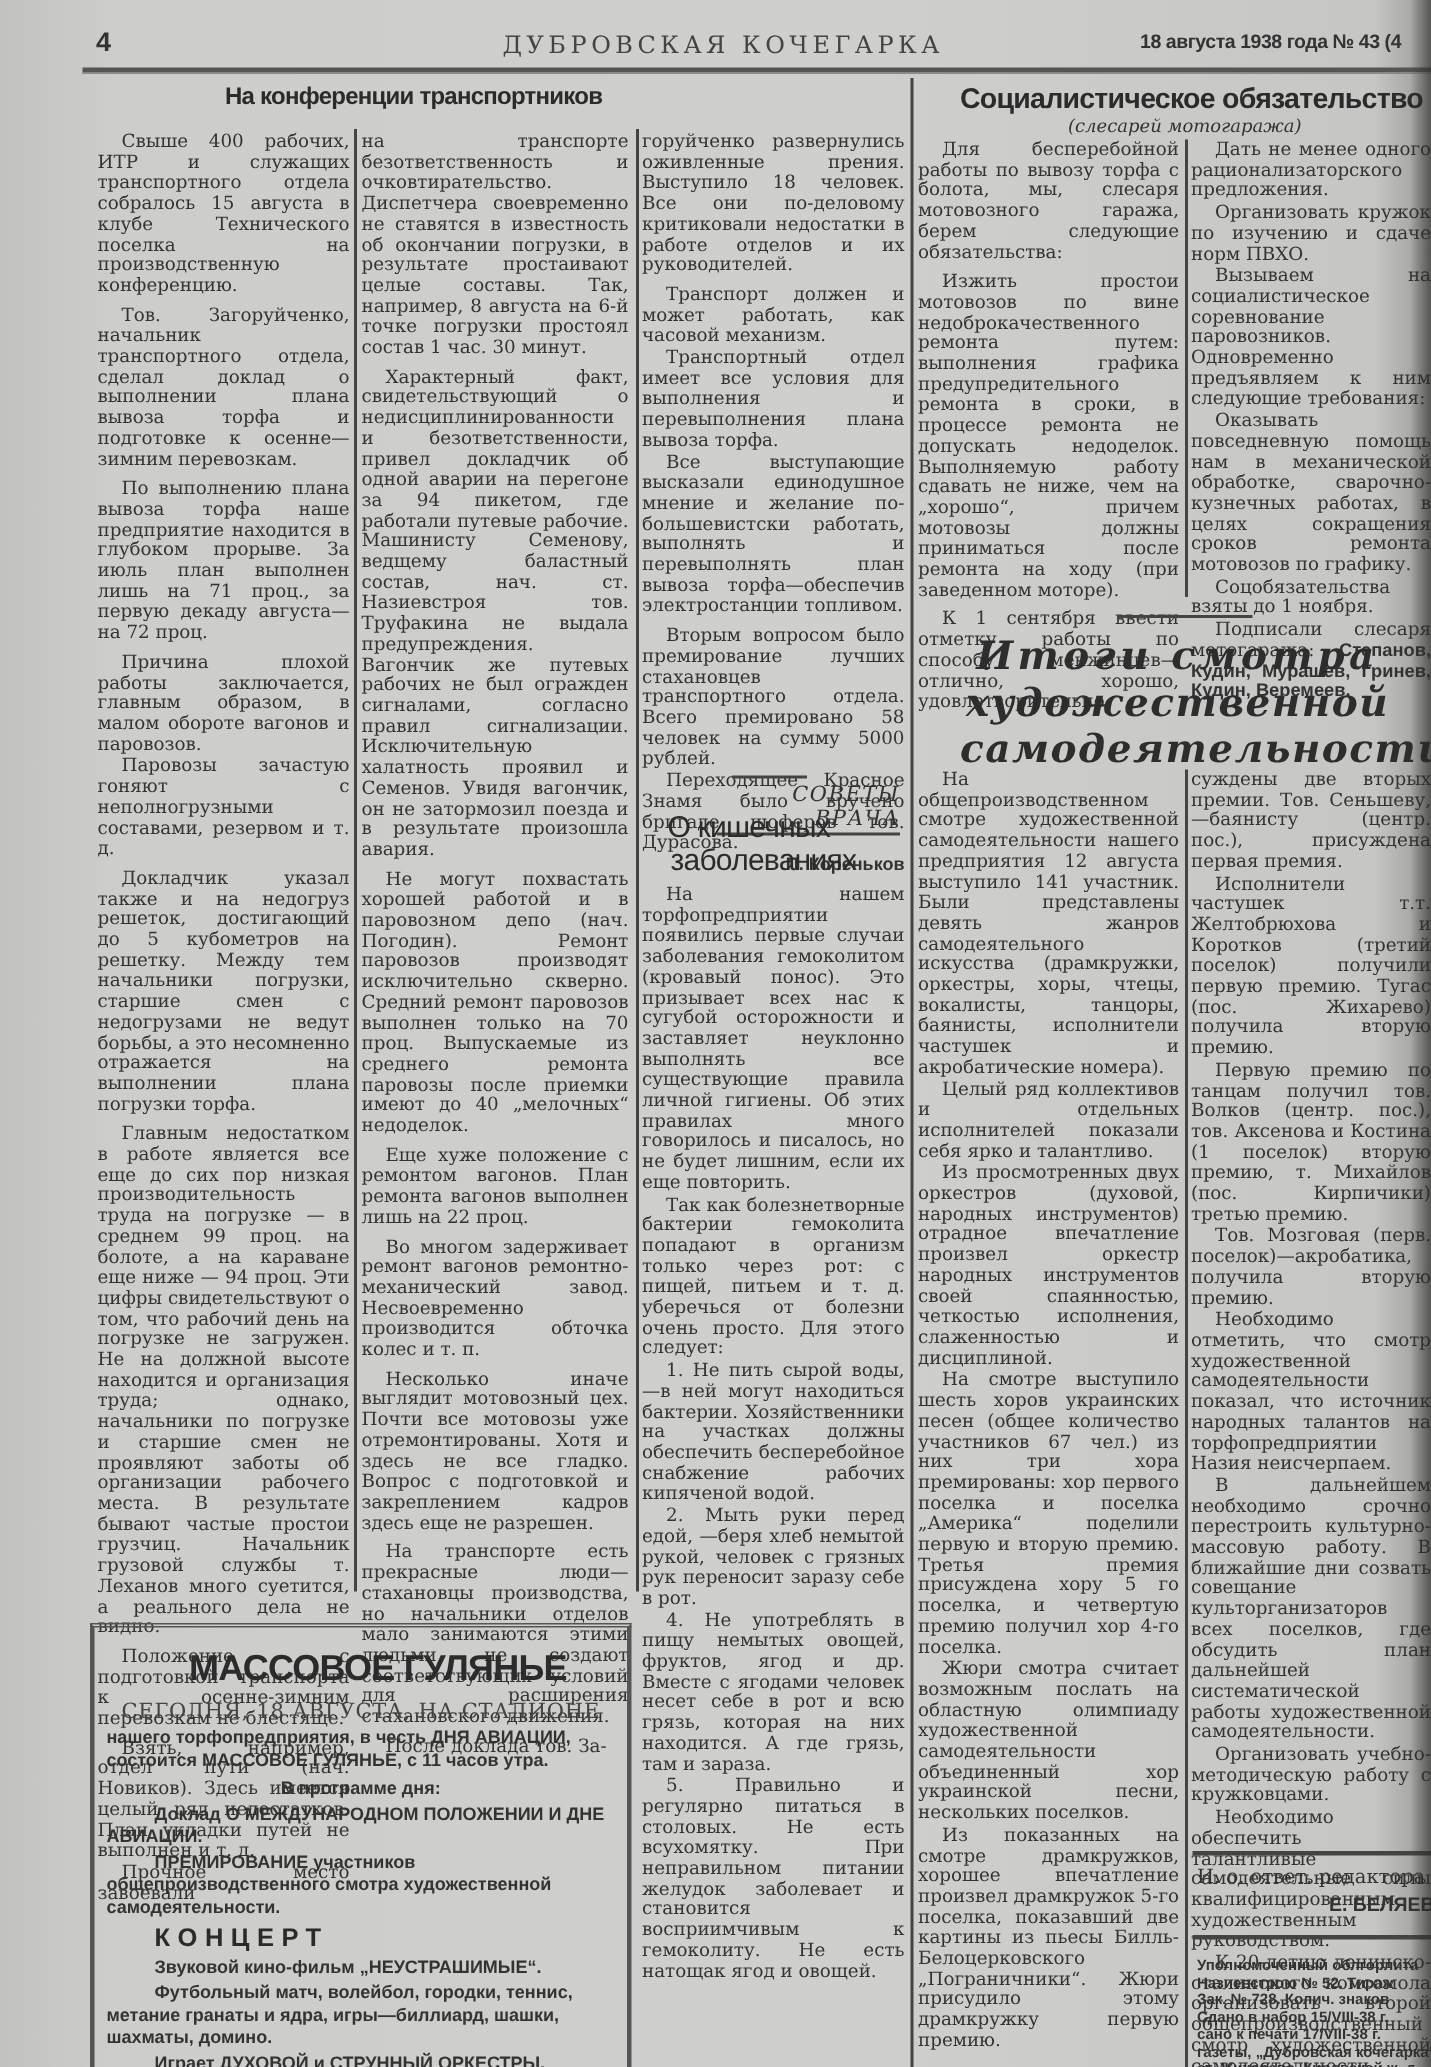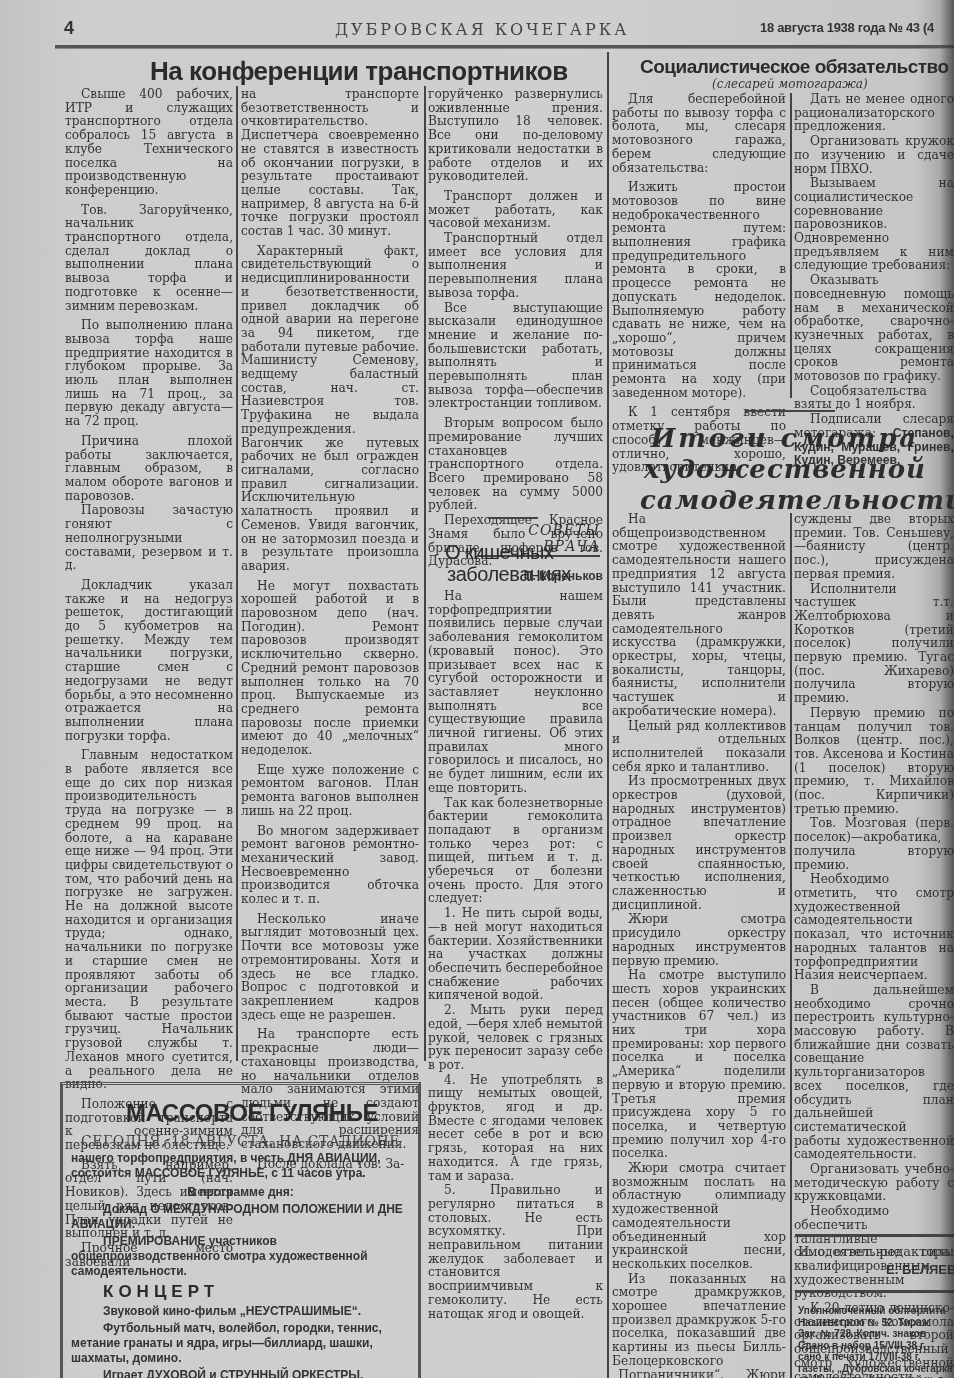--- a/index.html
+++ b/index.html
@@ -45,21 +45,21 @@
 
 <div class="page">
 
   <div class="masthead">
     <span class="pagenum">4</span>
     <span class="papername">ДУБРОВСКАЯ КОЧЕГАРКА</span>
     <span class="dateline">18 августа 1938 года № 43 (4</span>
   </div>
   <div class="toprule"></div>
 
-  <div class="headline" style="left:150px;top:56px;font-size:26px;">На конференции транспортников</div>
+  <div class="headline" style="left:150px;top:56px;font-size:16px;">На конференции транспортников</div>
 
   <div class="col" style="left:65px;top:88px;width:168px;">
     <p>Свыше 400 рабочих, ИТР и служащих транспортного отдела собралось 15 августа в клубе Технического поселка на производственную конференцию.</p>
     <p>Тов. Загоруйченко, начальник транспортного отдела, сделал доклад о выполнении плана вывоза торфа и подготовке к осенне—зимним перевозкам.</p>
     <p>По выполнению плана вывоза торфа наше предприятие находится в глубоком прорыве. За июль план выполнен лишь на 71 проц., за первую декаду августа—на 72 проц.</p>
     <p class="nogap">Причина плохой работы заключается, главным образом, в малом обороте вагонов и паровозов.</p>
     <p>Паровозы зачастую гоняют с неполногрузными составами, резервом и т. д.</p>
     <p>Докладчик указал также и на недогруз решеток, достигающий до 5 кубометров на решетку. Между тем начальники погрузки, старшие смен с недогрузами не ведут борьбы, а это несомненно отражается на выполнении плана погрузки торфа.</p>
     <p>Главным недостатком в работе является все еще до сих пор низкая производительность труда на погрузке — в среднем 99 проц. на болоте, а на каравaне еще ниже — 94 проц. Эти цифры свидетельствуют о том, что рабочий день на погрузке не загружен. Не на должной высоте находится и организация труда; однако, начальники по погрузке и старшие смен не проявляют заботы об организации рабочего места. В результате бывают частые простои грузчиц. Начальник грузовой службы т. Леханов много суетится, а реального дела не видно.</p>
     <p>Положение с подготовкой транспорта к осенне-зимним перевозкам не блестяще.</p>
@@ -125,21 +125,20 @@
 
   <div class="italic-head" style="left:640px;top:423px;width:290px;font-size:26px;">
     <div>Итоги смотра</div>
     <div style="letter-spacing:1px">художественной</div>
     <div style="letter-spacing:1px">самодеятельности</div>
   </div>
   <div class="col" style="left:612px;top:513px;width:174px;">
     <p class="nogap">На общепроизводственном смотре художественной самодеятельности нашего предприятия 12 августа выступило 141 участник. Были представлены девять жанров самодеятельного искусства (драмкружки, оркестры, хоры, чтецы, вокалисты, танцоры, баянисты, исполнители частушек и акробатические номера).</p>
     <p class="nogap">Целый ряд коллективов и отдельных исполнителей показали себя ярко и талантливо.</p>
     <p class="nogap">Из просмотренных двух оркестров (духовой, народных инструментов) отрадное впечатление произвел оркестр народных инструментов своей спаянностью, четкостью исполнения, слаженностью и дисциплиной.</p>
-    <p class="nogap">Жюри смотра присудило оркестру народных инструментов первую премию.</p>
     <p class="nogap">На смотре выступило шесть хоров украинских песен (общее количество участников 67 чел.) из них три хора премированы: хор первого поселка и поселка „Америка“ поделили первую и вторую премию. Третья премия присуждена хору 5 го поселка, и четвертую премию получил хор 4-го поселка.</p>
     <p class="nogap">Жюри смотра считает возможным послать на областную олимпиаду художественной самодеятельности объединенный хор украинской песни, нескольких поселков.</p>
     <p class="nogap">Из показанных на смотре драмкружков, хорошее впечатление произвел драмкружок 5-го поселка, показавший две картины из пьесы Билль-Белоцерковского „Пограничники“. Жюри присудило этому драмкружку первую премию.</p>
 
   </div>
   <div class="vrule" style="left:790px;top:513px;height:865px;"></div>
   <div class="col" style="left:794px;top:513px;width:160px;overflow:hidden;">
     <p class="nogap" style="text-indent:0">суждены две вторых премии. Тов. Сеньшеву,—баянисту (центр. пос.), присуждена первая премия.</p>
     <p class="nogap">Исполнители частушек т.т. Желтобрюхова и Коротков (третий поселок) получили первую премию. Тугас (пос. Жихарево) получила вторую премию.</p>
     <p class="nogap">Первую премию по танцам получил тов. Волков (центр. пос.), тов. Аксенова и Костина (1 поселок) вторую премию, т. Михайлов (пос. Кирпичики) третью премию.</p>

